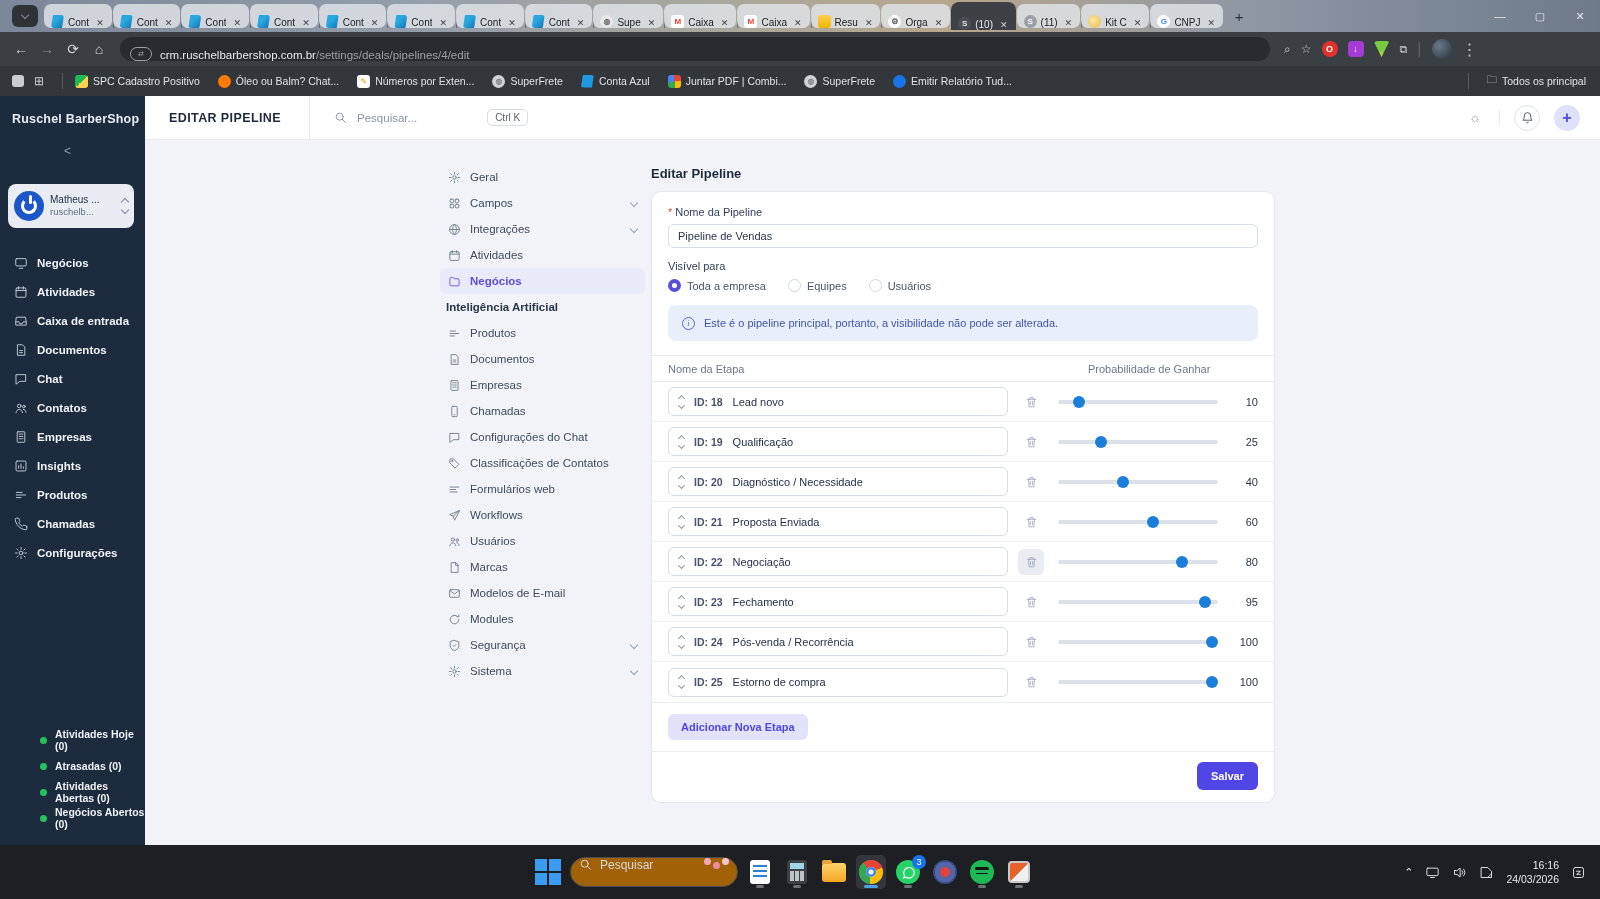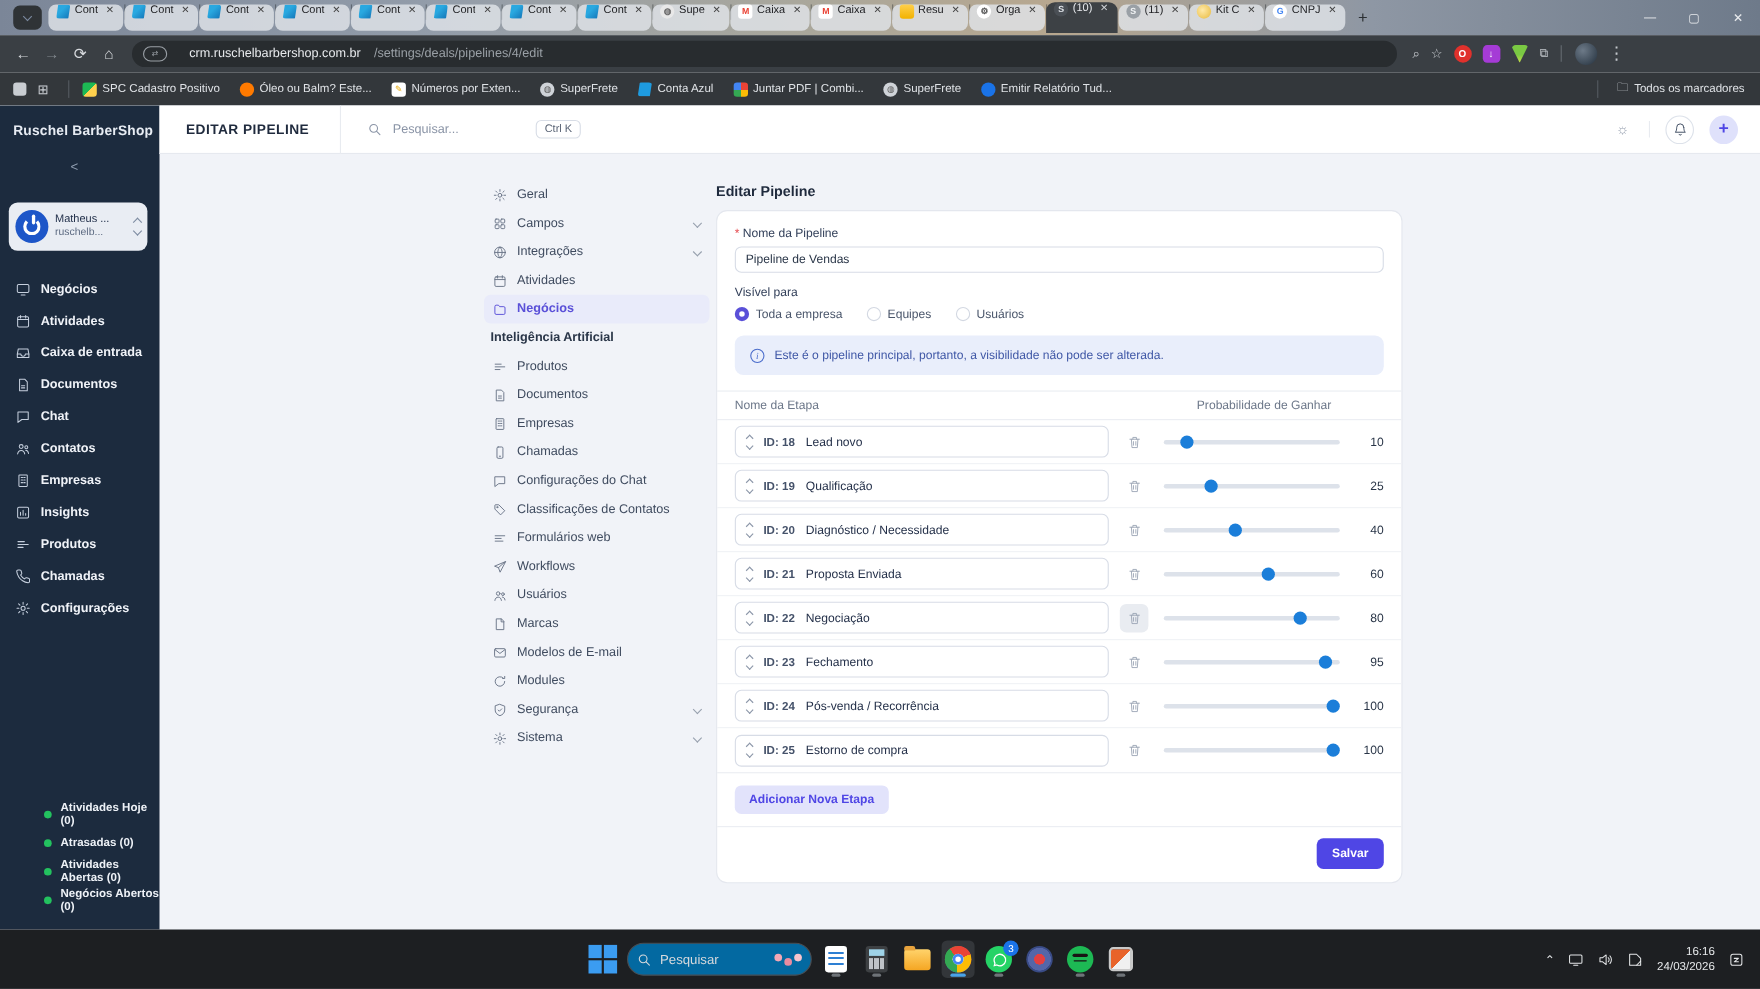--- a/index.html
+++ b/index.html
@@ -2,21 +2,21 @@
 <html><head>
 <meta charset="utf-8">
 <style>
   * { margin:0; padding:0; box-sizing:border-box; }
   html,body { width:1600px; height:899px; font-family:"Liberation Sans", sans-serif; background:#f1f3f8; overflow:hidden; }
 
   
   #tabbar { position:absolute; left:0; top:0; width:1600px; height:32px;
     background:linear-gradient(90deg,#7b8698 0%,#939daa 25%,#a9a79c 45%,#b7a78f 60%,#8e97a4 78%,#6e7a8a 100%); display:flex; align-items:center; }
   .tab-chev { width:26px; height:22px; margin:0 6px 0 12px; background:#2f3336; border-radius:6px; display:flex; align-items:center; justify-content:center; }
-  .tab { height:24px; border-radius:7px; background:rgba(225,228,233,.82); display:flex; align-items:flex-start; padding:0 5px 0 7px; margin-right:1px; font-size:10px; color:#202124; position:relative; }
+  .tab { height:24px; border-radius:7px; background:rgba(225,228,233,.82); display:flex; align-items:flex-end; padding:0 5px 0 7px; margin-right:1px; font-size:10px; color:#202124; position:relative; }
   .tab .sep { position:absolute; right:-2px; width:1px; height:14px; background:rgba(40,44,48,.45); }
   .tab.active { background:#3d4145; color:#e8eaed; height:28px; border-radius:8px 8px 0 0; }
   .tab .t { max-width:34px; overflow:hidden; white-space:nowrap; margin:0 4px; }
   .tab .x { font-size:9px; color:#444; padding:0 3px; }
   .tab.active .x { color:#cfd2d6; }
   .fav { width:13px; height:13px; border-radius:3px; flex:0 0 13px; display:flex; align-items:center; justify-content:center; font-size:8px; font-weight:bold; }
   .fav.conta { background:linear-gradient(135deg,#29a8e0 40%,#1272b5); clip-path:polygon(15% 0,100% 0,85% 100%,0 100%); }
   .fav.globe { background:#e8e8e8; border-radius:50%; color:#666; }
   .fav.gmail { background:#fff; color:#ea4335; }
   .fav.yellowf { background:linear-gradient(180deg,#ffd04d,#f2b200); }
@@ -25,21 +25,21 @@
   .fav.swirl2 { background:#9aa0a6; border-radius:50%; color:#f1f3f4; }
   .fav.kit { background:radial-gradient(circle at 40% 40%,#ffe9a8,#e7b93c); border-radius:50%; color:#7c5a00; }
   .fav.google { background:#fff; border-radius:50%; color:#4285f4; }
   .newtab { width:22px; height:22px; display:flex; align-items:center; justify-content:center; color:#2c3034; font-size:15px; margin-left:4px; }
   .wctrl { margin-left:auto; display:flex; align-items:center; height:32px; }
   .wctrl span { width:40px; text-align:center; color:#e8eaed; font-size:11px; }
 
   #toolbar { position:absolute; left:0; top:32px; width:1600px; height:34px; background:#3a3f44; display:flex; align-items:center; color:#d6d9dd; }
   .navbtn { width:26px; text-align:center; font-size:14px; color:#d6d9dd; }
   .navbtn.dis { color:#83898f; }
-  #urlpill { width:1150px; height:24px; background:#282c2f; border-radius:13px; margin-left:8px; display:flex; align-items:center; padding:0 10px; font-size:11.5px;gap:12px; }
+  #urlpill { width:1150px; height:24px; background:#282c2f; border-radius:13px; margin-left:8px; display:flex; align-items:flex-end; padding:0 10px; font-size:11.5px; }
   #urlpill .site-ic { width:22px; height:14px; border:1px solid #9aa0a6; border-radius:7px; margin-right:8px; display:flex; align-items:center; justify-content:center; font-size:7px; color:#9aa0a6; }
   .url-host { color:#e8eaed; } .url-path { color:#9aa0a6; }
   .tool-ics { display:flex; align-items:center; gap:10px; margin-left:14px; }
   .ext { width:16px; height:16px; border-radius:4px; display:flex; align-items:center; justify-content:center; font-size:9px; color:#fff; font-weight:bold; }
   .ext.red { background:#e0312c; border-radius:50%; }
   .ext.purple { background:#a53bd6; }
   .ext.green { background:linear-gradient(180deg,#7ac943 55%,#c9e04a); clip-path:polygon(0 0,100% 0,50% 100%); }
   .avatar { width:20px; height:20px; border-radius:50%; background:radial-gradient(circle at 35% 35%,#6d7a88,#23303d); }
 
   #bookmarks { position:absolute; left:0; top:66px; width:1600px; height:30px; background:#33373b; display:flex; align-items:center; font-size:10.5px; color:#dfe2e6; }
@@ -127,21 +127,21 @@
   #addrow { margin:0 -16px; padding:11px 16px; }
   #addbtn { display:inline-block; background:#e2e3fb; color:#4f46e5; font-size:11px; font-weight:bold; border:none; border-radius:6px; padding:7px 13px; font-family:"Liberation Sans",sans-serif; }
   #cardfoot { margin:0 -16px; padding:10px 16px 12px 16px; border-top:1px solid #eaedf2; display:flex; justify-content:flex-end; }
   #savebtn { background:#4f46e5; color:#fff; font-size:11px; font-weight:bold; border:none; border-radius:6px; padding:8px 14px; font-family:"Liberation Sans",sans-serif; }
 
   
   #taskbar { position:absolute; left:0; top:845px; width:1600px; height:54px; background:#1d1f22; display:flex; align-items:center; }
   #tb-center { display:flex; align-items:center; gap:7px; margin-left:533px; }
   .winlogo { width:26px; height:26px; display:grid; grid-template-columns:12px 12px; grid-gap:2px; }
   .winlogo i { background:#3b9cf1; width:12px; height:12px; }
-  #tbsearch { width:168px; height:30px; background:#0369a1; border:1px solid #4a4d52; border-radius:16px; display:flex; align-items:center; padding:0 8px; gap:8px; color:#d7d9dc; font-size:12px; }
+  #tbsearch { width:168px; height:30px; background:#a16207; border:1px solid #4a4d52; border-radius:16px; display:flex; align-items:flex-start; padding:0 8px; gap:8px; color:#d7d9dc; font-size:12px; }
   #tbsearch svg { width:13px; height:13px; stroke:#d7d9dc; stroke-width:1.8; fill:none; stroke-linecap:round; }
   .blossom { margin-left:auto; display:flex; gap:2px; }
   .blossom i { width:7px; height:7px; border-radius:50%; background:#f4a7b5; }
   .blossom i:nth-child(2){ background:#e98ca0; margin-top:4px; }
   .blossom i:nth-child(3){ background:#f7c4cd; }
   .tic { width:30px; height:34px; display:flex; align-items:center; justify-content:center; position:relative; }
   .tic .ind { position:absolute; bottom:1px; left:50%; transform:translateX(-50%); width:8px; height:3px; border-radius:2px; background:#6e7378; }
   .tic.active { background:#33363a; border-radius:5px; }
   .tic.active .ind { background:#4aa3e8; width:14px; }
   .ic-notepad { width:20px; height:24px; background:#fff; border-radius:3px; position:relative; }
@@ -306,21 +306,21 @@
 <div id="bookmarks">
   <span style="width:12px;height:12px;background:#c9cdd2;border-radius:3px;margin:0 10px 0 12px"></span>
   <span style="color:#c9cdd2;font-size:12px;margin-right:6px">⊞</span>
   <span class="vsep"></span>
   <div class="bm">
       <span class="bmi spc"></span>
       <span>SPC Cadastro Positivo</span>
     </div>
   <div class="bm">
       <span class="bmi oleo"></span>
-      <span>Óleo ou Balm? Este...</span>
+      <span>Óleo ou Balm? Chat...</span>
     </div>
   <div class="bm">
       <span class="bmi num">✎</span>
       <span>Números por Exten...</span>
     </div>
   <div class="bm">
       <span class="bmi sf">◍</span>
       <span>SuperFrete</span>
     </div>
   <div class="bm">
@@ -335,21 +335,21 @@
       <span class="bmi sf">◍</span>
       <span>SuperFrete</span>
     </div>
   <div class="bm">
       <span class="bmi rel"></span>
       <span>Emitir Relatório Tud...</span>
     </div>
   <div class="bm" style="margin-left:auto;margin-right:14px">
       <span class="vsep"></span>
       <span style="color:#c9cdd2">🗀</span>
-      <span>Todos os marcadores</span>
+      <span>Todos os principal</span>
     </div>
 </div>
 
 <div id="app">
 
   <div id="sidebar">
     <div id="brand">Ruschel BarberShop</div>
     <div id="collapse">&lt;</div>
     <div id="profile">
       <div id="plogo">

